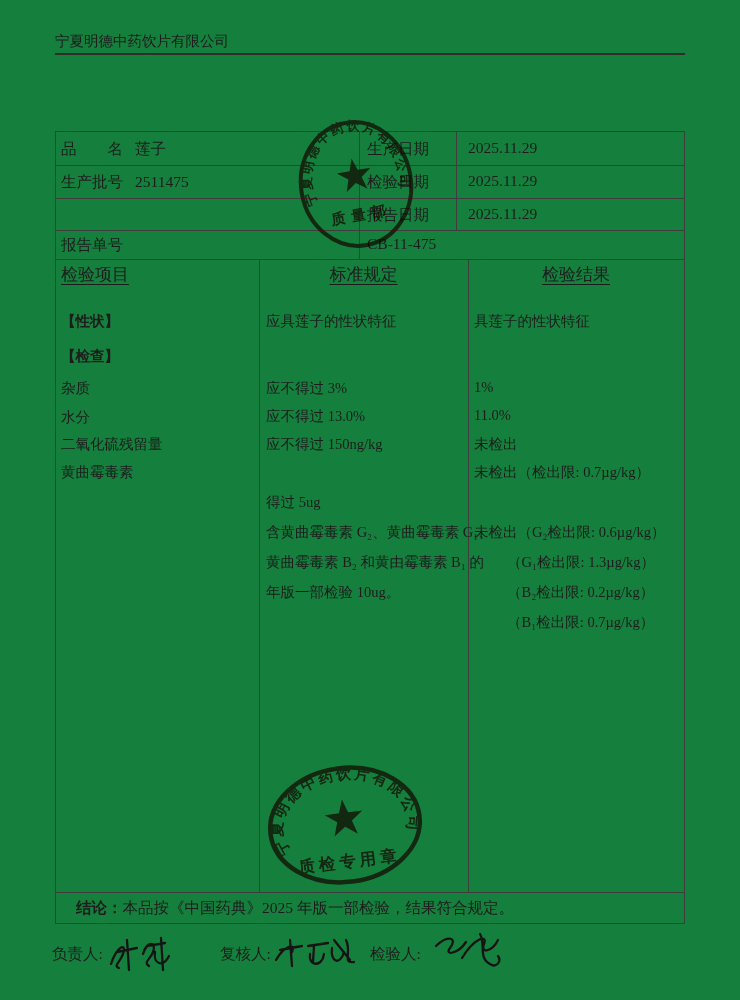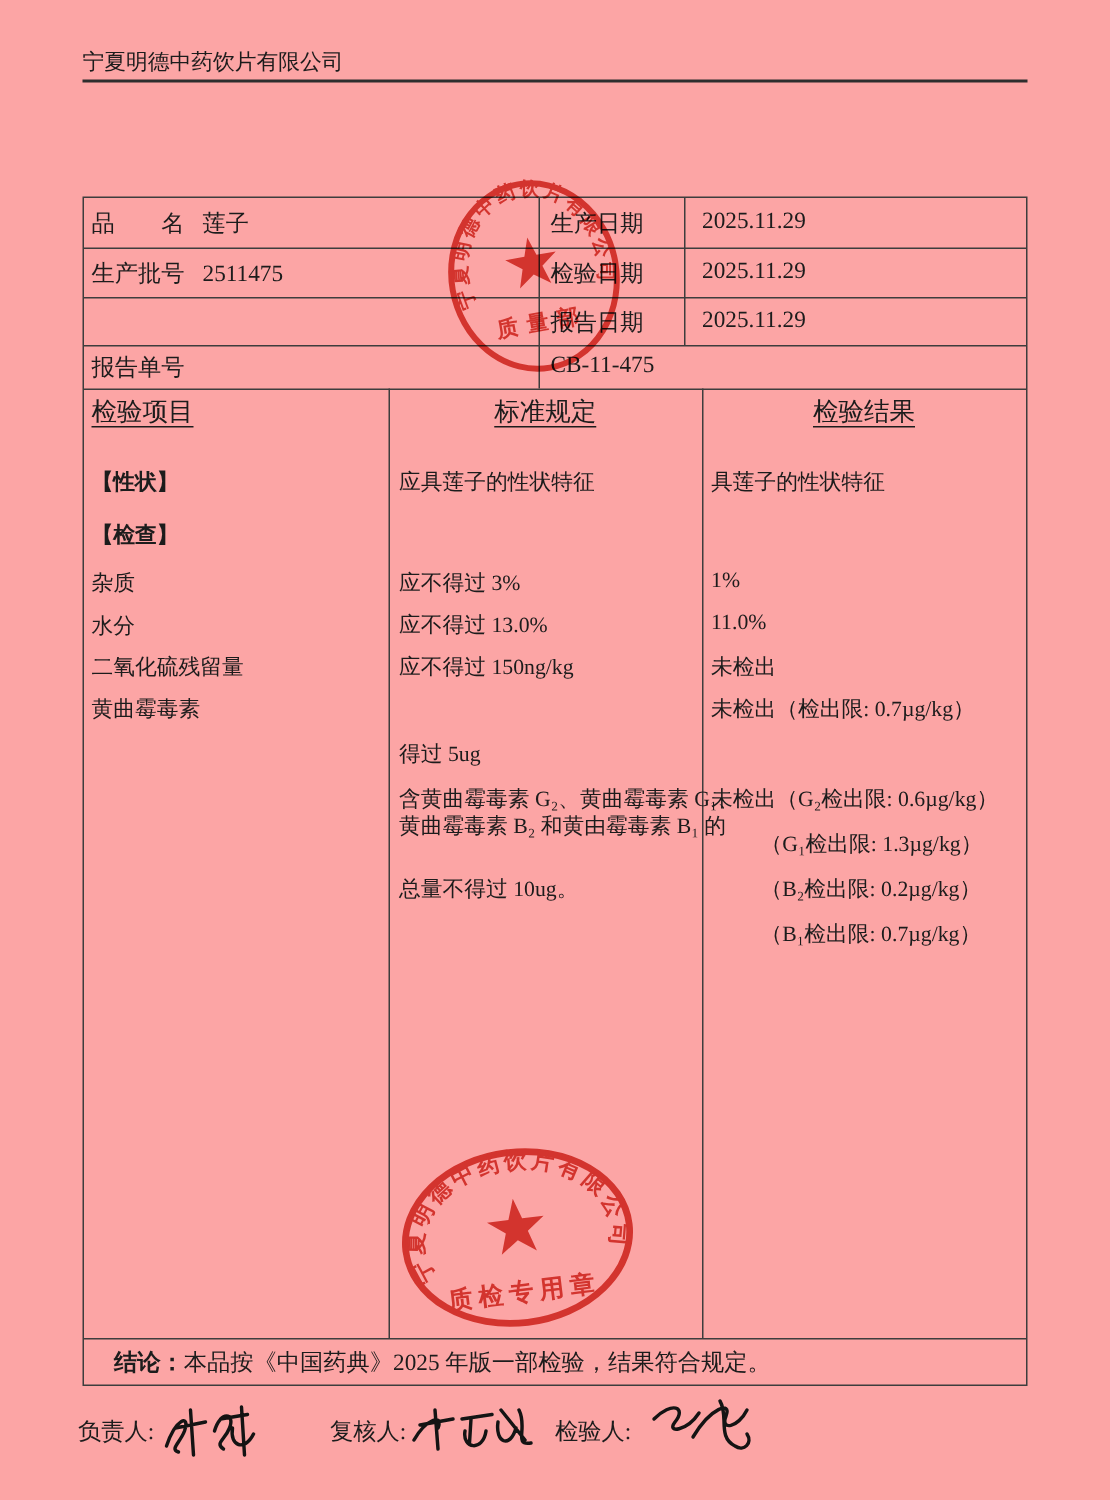--- a/index.html
+++ b/index.html
@@ -1,17 +1,17 @@
 <!DOCTYPE html>
 <html><head>
 <meta charset="utf-8">
 <style>
   html,body{margin:0;padding:0;background:#ffffff;}
   body{width:740px;height:1000px;font-family:"Liberation Serif","DejaVu Serif",serif;color:#1c1c1c;}
-  .page{position:relative;width:740px;height:1000px;background:#fca5a5;overflow:hidden;}
+  .page{position:relative;width:740px;height:1000px;background:#15803d;overflow:hidden;}
   .abs{position:absolute;white-space:nowrap;}
 
   
   .hdr-company{left:55px;top:32px;font-size:14.5px;}
   .hdr-code{right:55px;top:32px;font-size:14px;letter-spacing:.5px;}
   .hdr-rule{position:absolute;left:55px;width:630px;top:53px;border-top:2px solid #2e2e2e;}
 
   .title{position:absolute;left:0;top:84px;width:100%;text-align:center;
          font-size:28px;font-weight:bold;letter-spacing:4px;}
 
@@ -85,22 +85,22 @@
     <span class="cell insp" style="left:5px;top:276px">水分</span>
     <span class="cell insp" style="left:5px;top:303px">二氧化硫残留量</span>
     <span class="cell insp" style="left:5px;top:331px">黄曲霉毒素</span>
 
     <span class="cell insp" style="left:210px;top:180px">应具莲子的性状特征</span>
     <span class="cell insp" style="left:210px;top:247px">应不得过 3%</span>
     <span class="cell insp" style="left:210px;top:275px">应不得过 13.0%</span>
     <span class="cell insp" style="left:210px;top:303px">应不得过 150ng/kg</span>
     <span class="cell insp" style="left:210px;top:361px">得过 5ug</span>
     <span class="cell insp" style="left:210px;top:391px">含黄曲霉毒素 G₂、黄曲霉毒素 G₁、</span>
-    <span class="cell insp" style="left:210px;top:409px">黄曲霉毒素 B₂ 和黄由霉毒素 B₁ 的</span>
-    <span class="cell insp" style="left:210px;top:451px">总量不得过 10ug。</span>
+    <span class="cell insp" style="left:210px;top:421px">黄曲霉毒素 B₂ 和黄由霉毒素 B₁ 的</span>
+    <span class="cell insp" style="left:210px;top:451px">年版一部检验 10ug。</span>
 
     <span class="cell insp" style="left:418px;top:180px">具莲子的性状特征</span>
     <span class="cell insp" style="left:418px;top:247px">1%</span>
     <span class="cell insp" style="left:418px;top:275px">11.0%</span>
     <span class="cell insp" style="left:418px;top:303px">未检出</span>
     <span class="cell insp" style="left:418px;top:331px">未检出（检出限: 0.7µg/kg）</span>
     <span class="cell insp" style="left:418px;top:391px">未检出（G₂检出限: 0.6µg/kg）</span>
     <span class="cell insp" style="left:451px;top:421px">（G₁检出限: 1.3µg/kg）</span>
     <span class="cell insp" style="left:451px;top:451px">（B₂检出限: 0.2µg/kg）</span>
     <span class="cell insp" style="left:451px;top:481px">（B₁检出限: 0.7µg/kg）</span>

